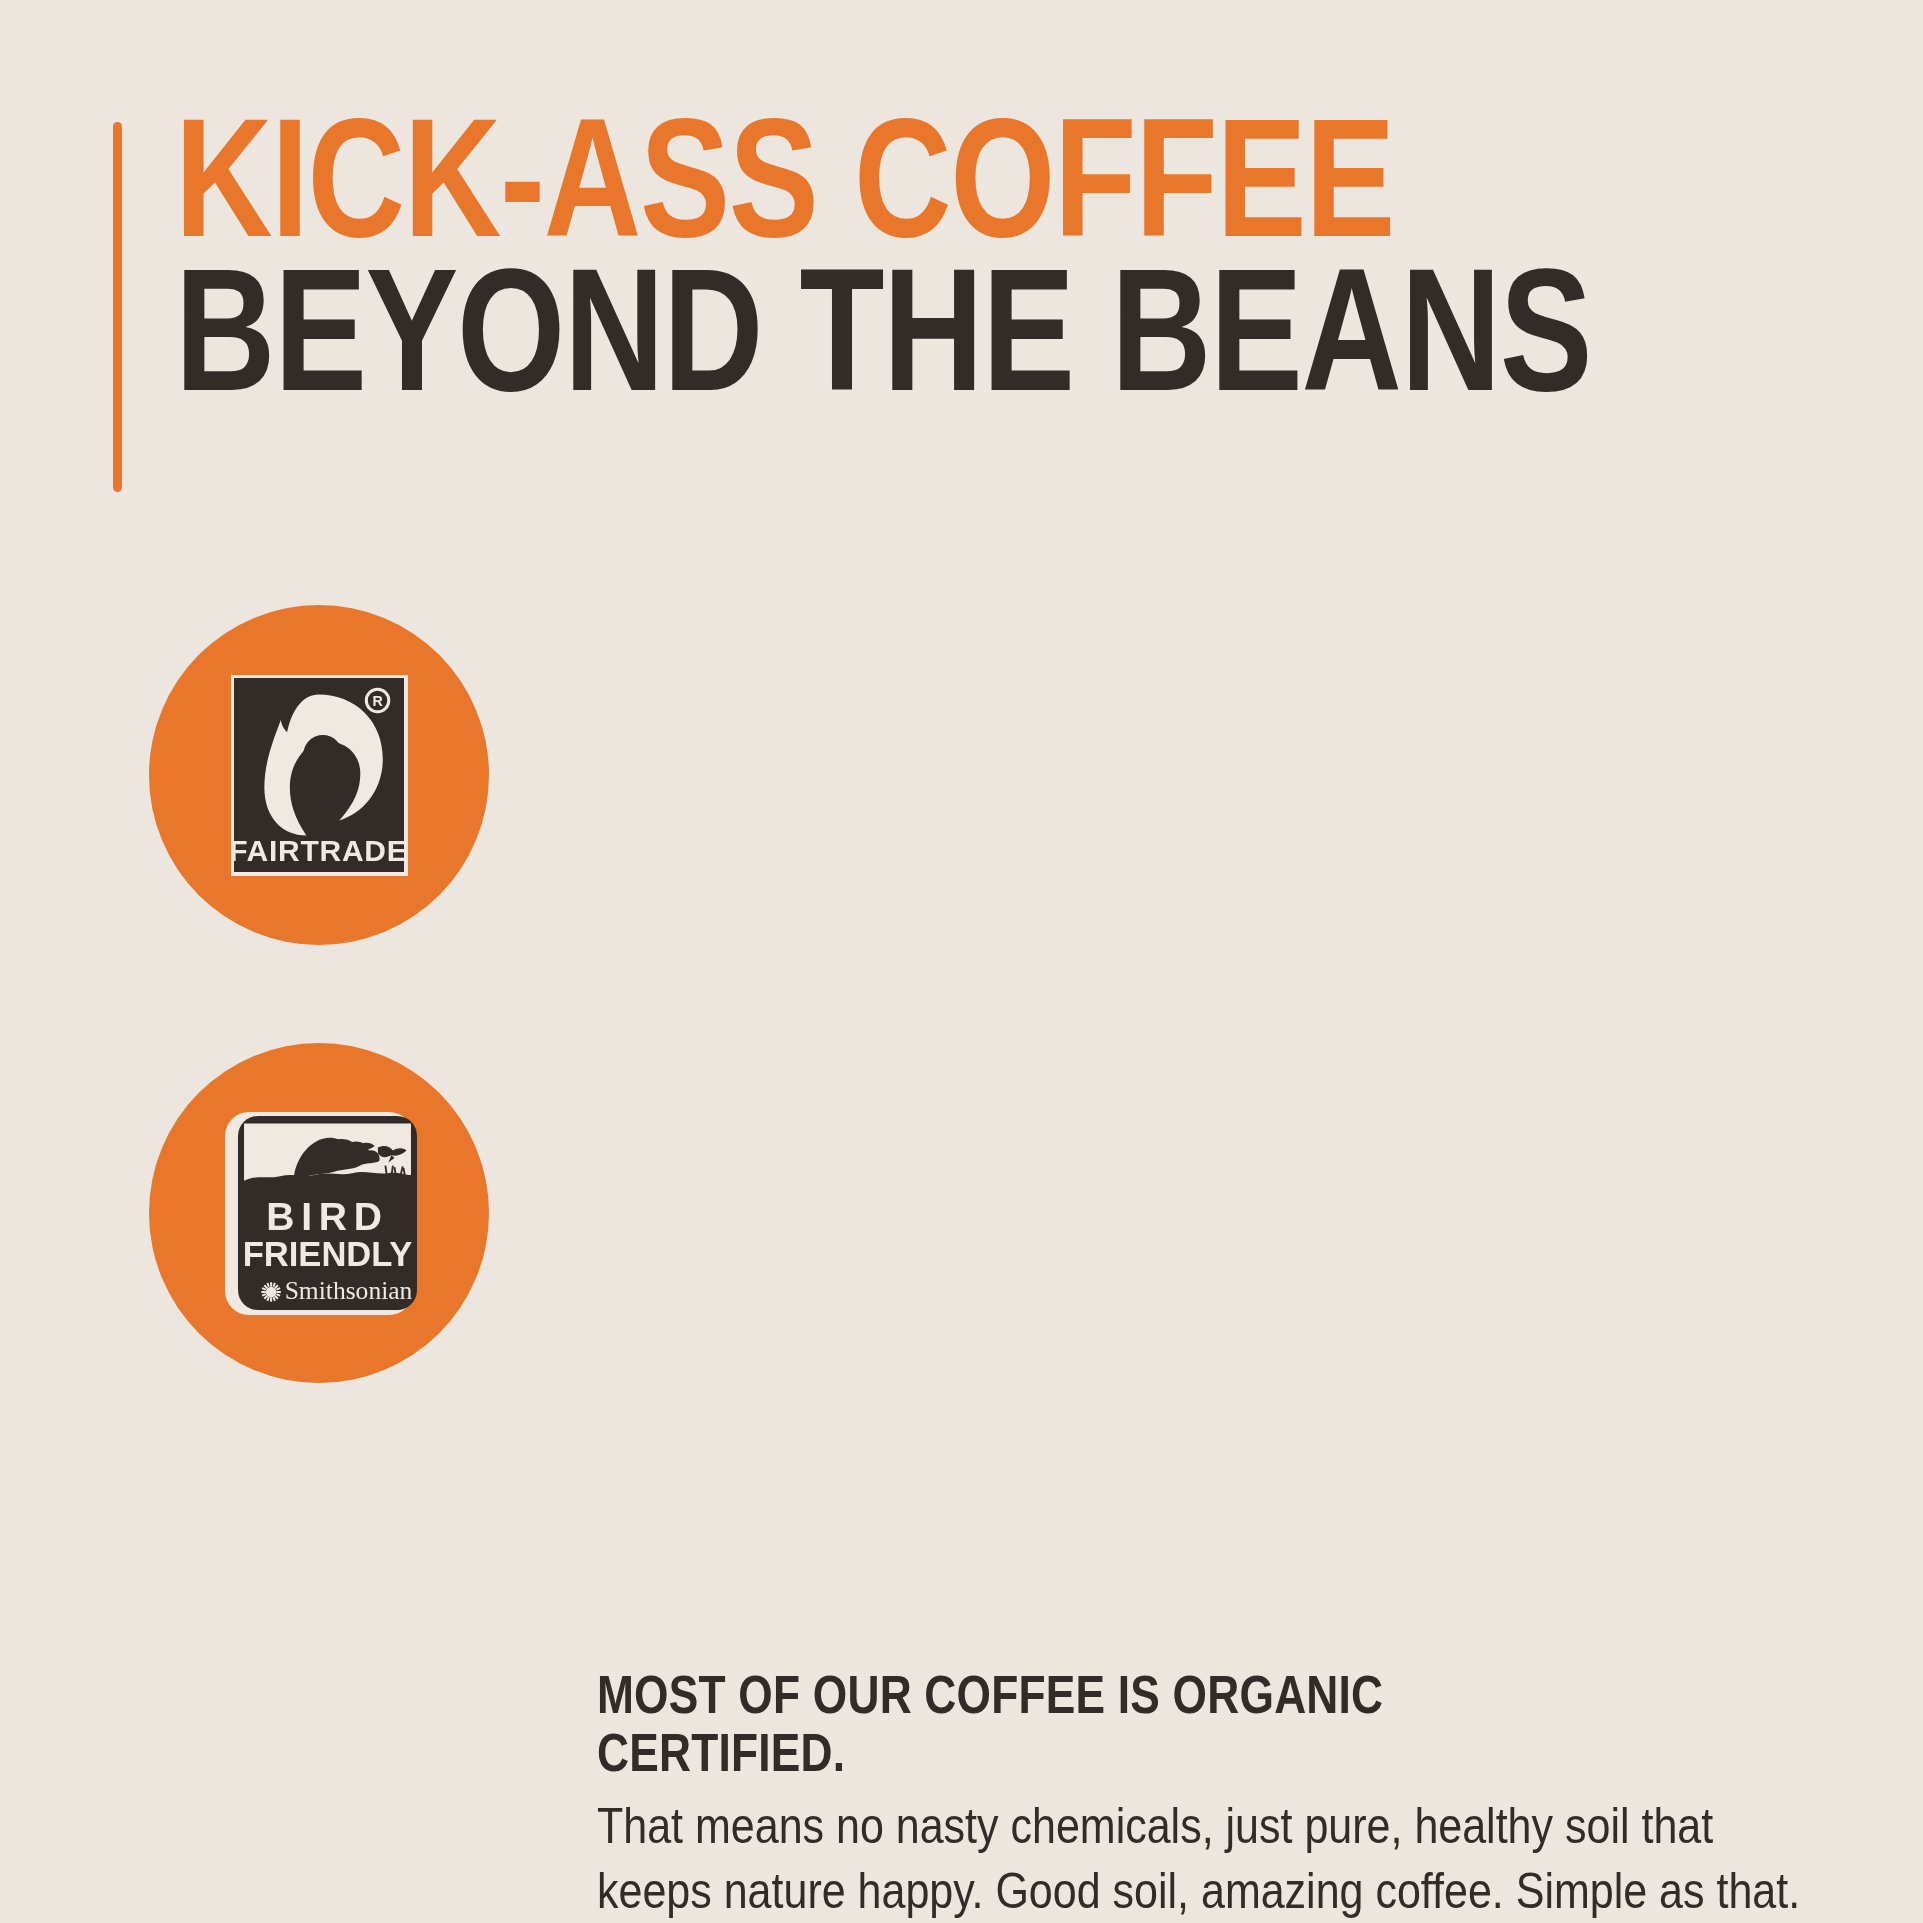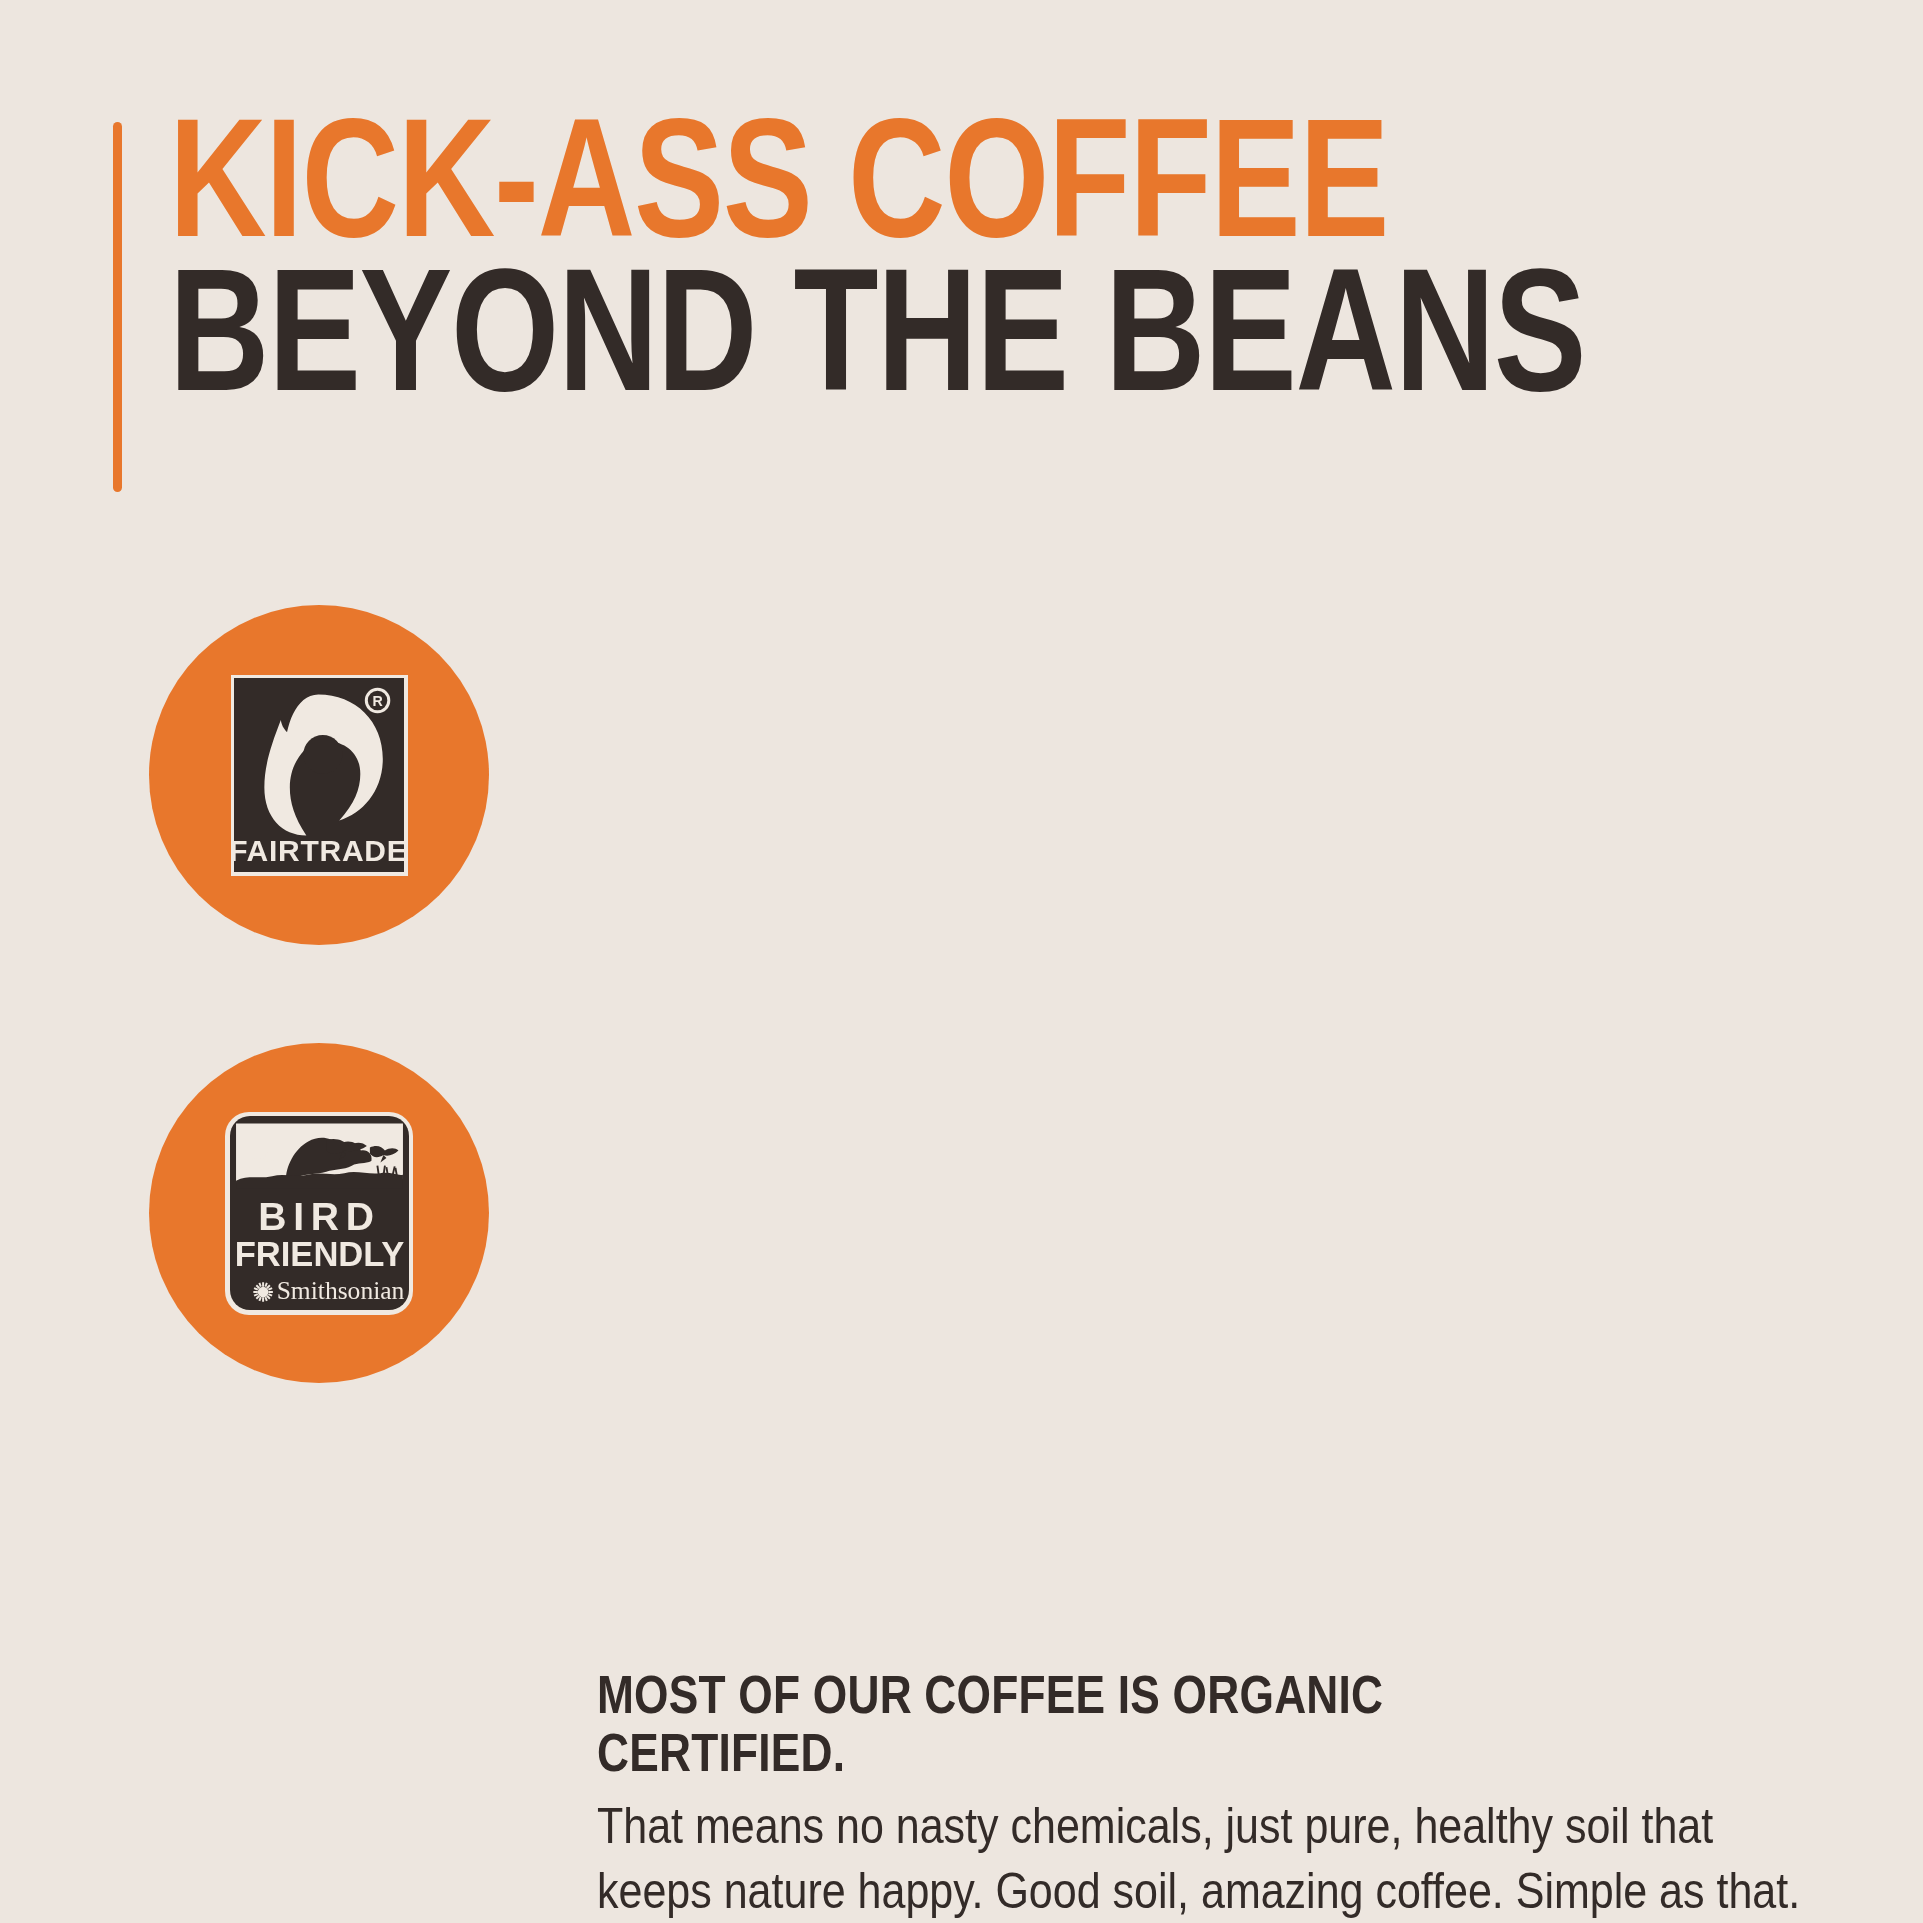--- a/index.html
+++ b/index.html
@@ -27,21 +27,21 @@
     position: absolute;
     left: 113px;
     top: 122px;
     width: 9px;
     height: 370px;
     background: #E8772C;
     border-radius: 4.5px;
   }
   #title-block {
     position: absolute;
-    left: 169px;
+    left: 175px;
     top: 105px;
     width: 1653px;
   }
   .headline {
     display: block;
     font-family: "Liberation Sans Narrow", "Liberation Sans", sans-serif;
     font-weight: bold;
     font-stretch: condensed;
     letter-spacing: -0.01em;
     line-height: 0.86;
@@ -147,20 +147,21 @@
     padding: 4.5px;
     box-sizing: border-box;
   }
   .bf-inner {
     width: 100%;
     height: 100%;
     background: #332B28;
     border-radius: 20px;
     overflow: hidden;
     position: relative;
+    margin-left: 8px;
   }
   .bf-svg { display: block; width: 100%; height: 100%; }
 
   
   .ofg-outer {
     width: 189px;
     height: 189px;
     background: #F0E9E1;
     padding: 3.8px;
     box-sizing: border-box;

